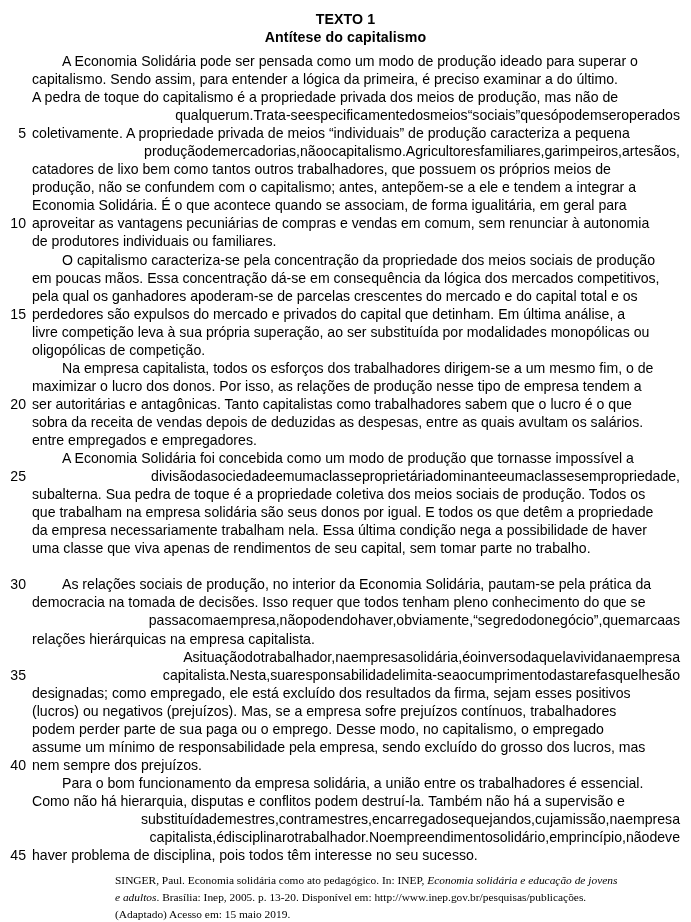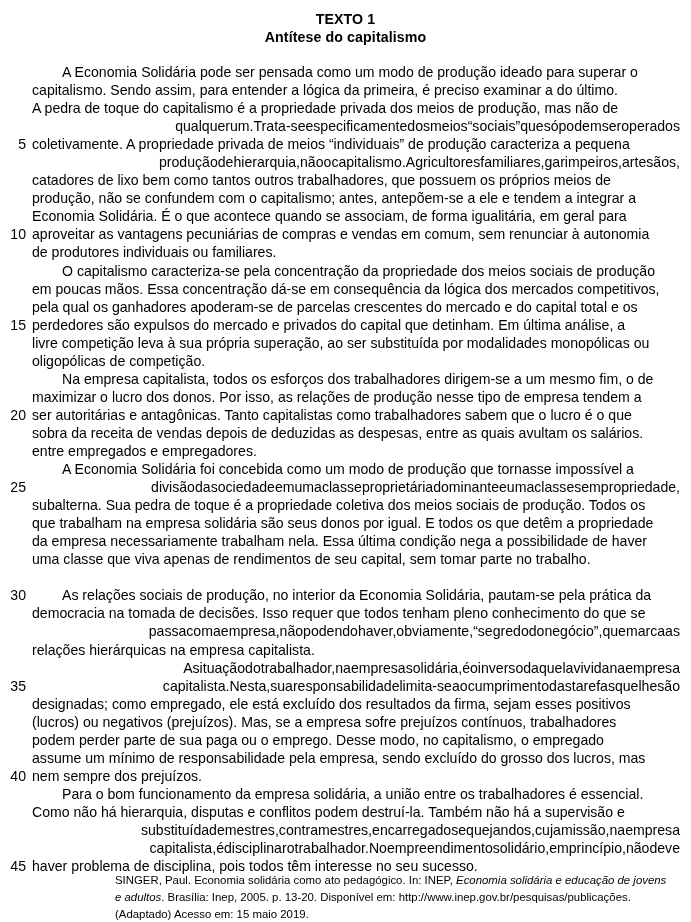--- a/index.html
+++ b/index.html
@@ -31,21 +31,21 @@
   .doc-title,
   .doc-subtitle {
     font-weight: bold;
     font-size: 14.2px;
     line-height: 18px;
     letter-spacing: 0.1px;
   }
 
   
   .body-text {
-    margin-top: 17px;
+    margin-top: 6px;
     font-size: 14.1px;
     line-height: 18.05px;
   }
 
   
   .line {
     display: flex;
     align-items: baseline;
     height: 18.05px;
   }
@@ -90,20 +90,21 @@
     position: absolute;
     left: 115px;
     right: 11px;
     top: 872px;
     font-size: 11.4px;
     line-height: 17px;
     text-align: justify;
   }
   .citation .cline {
     display: block;
+    font-family: Liberation Serif, serif;
   }
   .citation .cline.justify {
     display: flex;
     justify-content: space-between;
   }
   .citation .cline.justify > span {
     white-space: pre;
   }
   .citation i {
     font-style: italic;
@@ -151,21 +152,21 @@
       </div>
       <div class="line">
         <div class="lineno">5</div>
         <div class="linetext"><span>coletivamente. A propriedade privada de meios “individuais” de produção caracteriza a pequena</span></div>
       </div>
       <div class="line">
         <div class="lineno"></div>
         <div class="linetext justify">
           <span>produção</span>
           <span>de</span>
-          <span>hierarquia,</span>
+          <span>mercadorias,</span>
           <span>não</span>
           <span>o</span>
           <span>capitalismo.</span>
           <span>Agricultores</span>
           <span>familiares,</span>
           <span>garimpeiros,</span>
           <span>artesãos,</span>
         </div>
       </div>
       <div class="line">

